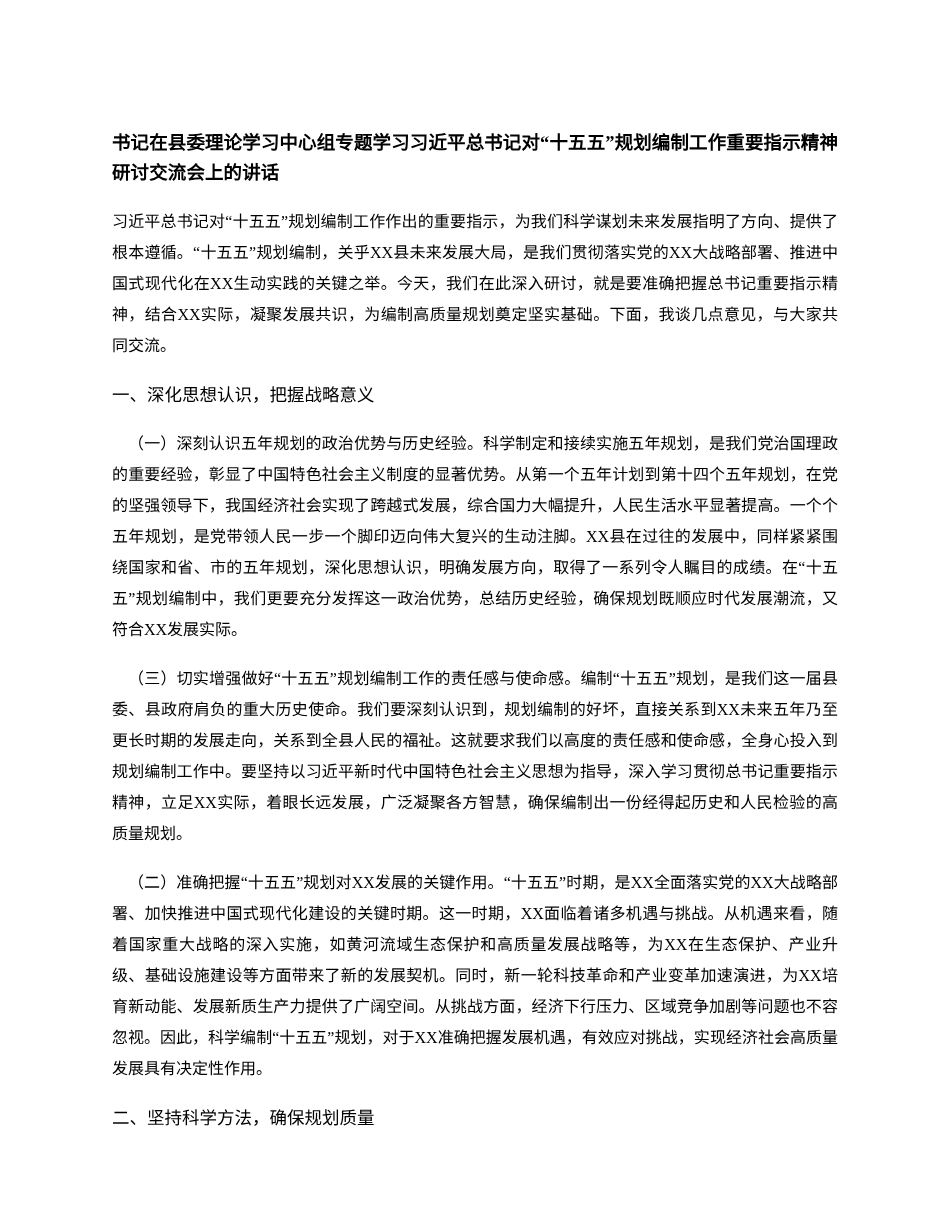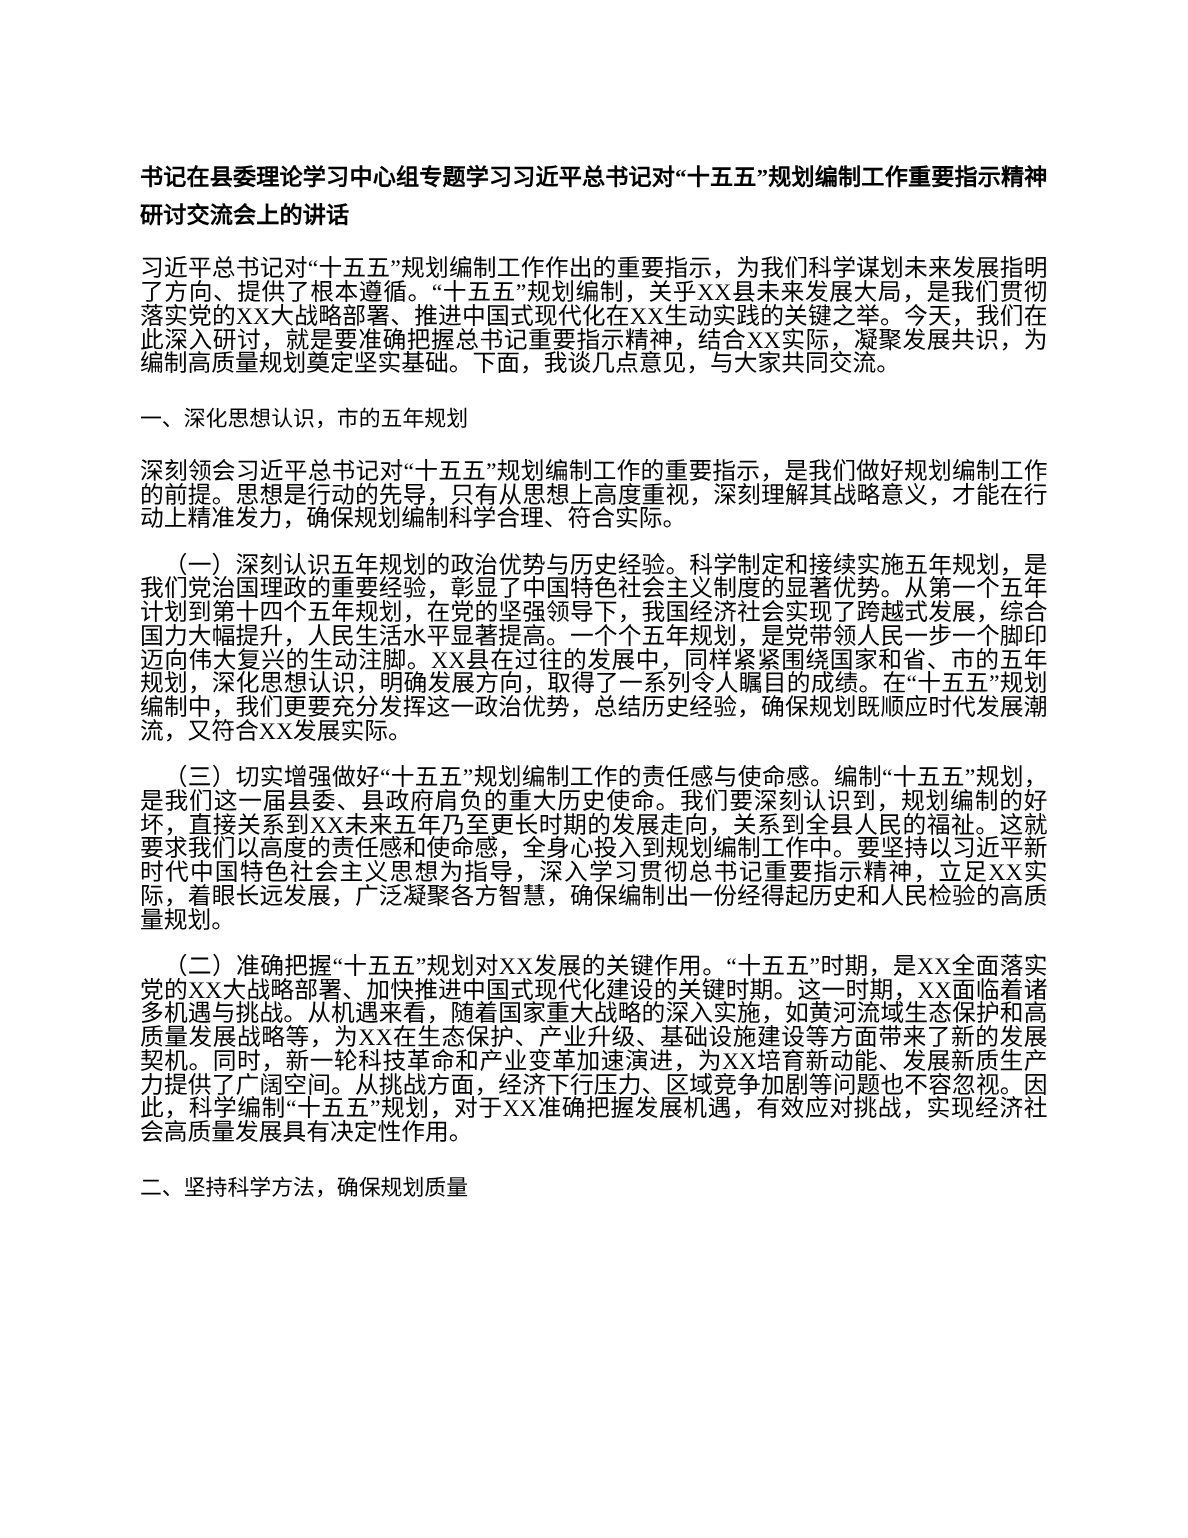--- a/index.html
+++ b/index.html
@@ -31,22 +31,22 @@
     text-align: justify;
     text-justify: inter-ideograph;
     letter-spacing: 0.1px;
   }
   .salutation {
     font-size: 17.5px;
     line-height: 29px;
     margin: 22px 0 0 0;
   }
   .para {
-    font-size: 19px;
-    line-height: 19px;
+    font-size: 16px;
+    line-height: 31px;
     margin: 18px 0 0 0;
     text-align: justify;
     text-justify: inter-ideograph;
     text-indent: 0;
   }
   .para.indented {
     text-indent: 1em;
   }
   .section-heading {
     font-size: 17.5px;
@@ -59,23 +59,22 @@
 </head>
 <body>
 
 <div class="page">
 
   <h1 class="doc-title">书记在县委理论学习中心组专题学习习近平总书记对“十五五”规划编制工作重要指示精神研讨交流会上的讲话</h1>
 
 
   <p class="para">习近平总书记对“十五五”规划编制工作作出的重要指示，为我们科学谋划未来发展指明了方向、提供了根本遵循。“十五五”规划编制，关乎XX县未来发展大局，是我们贯彻落实党的XX大战略部署、推进中国式现代化在XX生动实践的关键之举。今天，我们在此深入研讨，就是要准确把握总书记重要指示精神，结合XX实际，凝聚发展共识，为编制高质量规划奠定坚实基础。下面，我谈几点意见，与大家共同交流。</p>
 
-  <h2 class="section-heading">一、深化思想认识，市的五年规划</h2>
+  <h2 class="section-heading">一、深化思想认识，把握战略意义</h2>
 
-  <p class="para">深刻领会习近平总书记对“十五五”规划编制工作的重要指示，是我们做好规划编制工作的前提。思想是行动的先导，只有从思想上高度重视，深刻理解其战略意义，才能在行动上精准发力，确保规划编制科学合理、符合实际。</p>
 
   <p class="para indented">（一）深刻认识五年规划的政治优势与历史经验。科学制定和接续实施五年规划，是我们党治国理政的重要经验，彰显了中国特色社会主义制度的显著优势。从第一个五年计划到第十四个五年规划，在党的坚强领导下，我国经济社会实现了跨越式发展，综合国力大幅提升，人民生活水平显著提高。一个个五年规划，是党带领人民一步一个脚印迈向伟大复兴的生动注脚。XX县在过往的发展中，同样紧紧围绕国家和省、市的五年规划，深化思想认识，明确发展方向，取得了一系列令人瞩目的成绩。在“十五五”规划编制中，我们更要充分发挥这一政治优势，总结历史经验，确保规划既顺应时代发展潮流，又符合XX发展实际。</p>
 
   <p class="para indented">（三）切实增强做好“十五五”规划编制工作的责任感与使命感。编制“十五五”规划，是我们这一届县委、县政府肩负的重大历史使命。我们要深刻认识到，规划编制的好坏，直接关系到XX未来五年乃至更长时期的发展走向，关系到全县人民的福祉。这就要求我们以高度的责任感和使命感，全身心投入到规划编制工作中。要坚持以习近平新时代中国特色社会主义思想为指导，深入学习贯彻总书记重要指示精神，立足XX实际，着眼长远发展，广泛凝聚各方智慧，确保编制出一份经得起历史和人民检验的高质量规划。</p>
 
   <p class="para indented">（二）准确把握“十五五”规划对XX发展的关键作用。“十五五”时期，是XX全面落实党的XX大战略部署、加快推进中国式现代化建设的关键时期。这一时期，XX面临着诸多机遇与挑战。从机遇来看，随着国家重大战略的深入实施，如黄河流域生态保护和高质量发展战略等，为XX在生态保护、产业升级、基础设施建设等方面带来了新的发展契机。同时，新一轮科技革命和产业变革加速演进，为XX培育新动能、发展新质生产力提供了广阔空间。从挑战方面，经济下行压力、区域竞争加剧等问题也不容忽视。因此，科学编制“十五五”规划，对于XX准确把握发展机遇，有效应对挑战，实现经济社会高质量发展具有决定性作用。</p>
 
   <h2 class="section-heading">二、坚持科学方法，确保规划质量</h2>
 
 </div>

